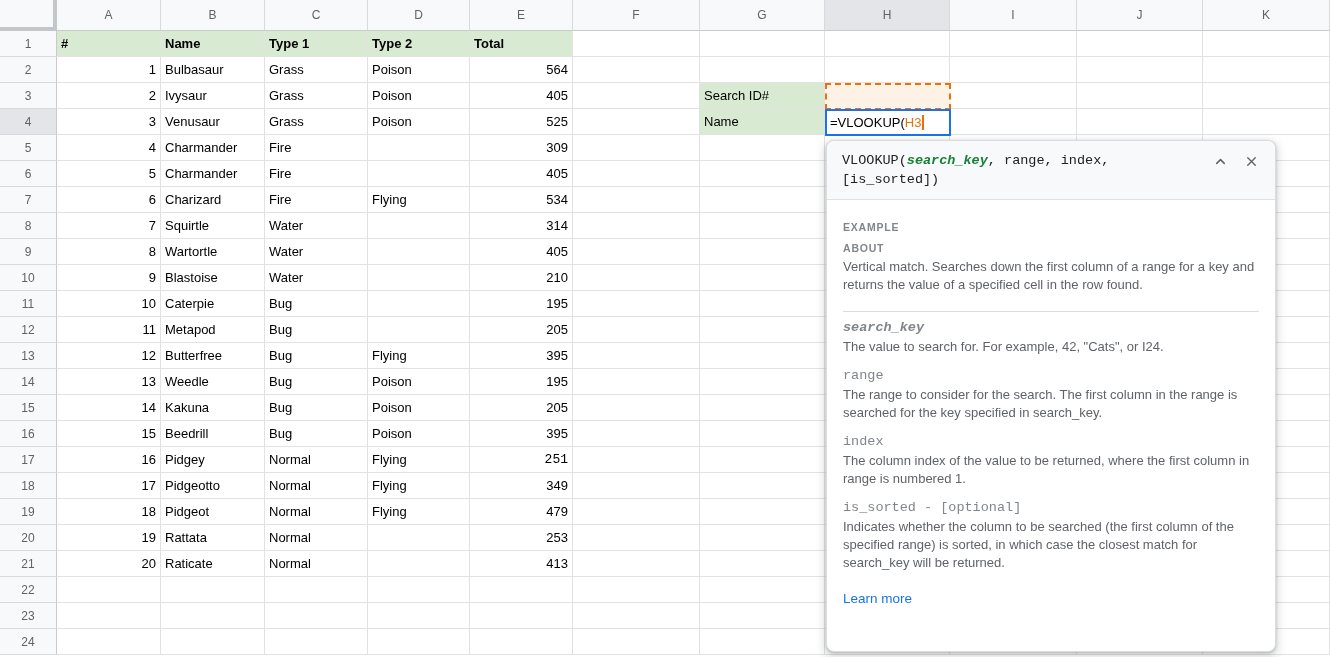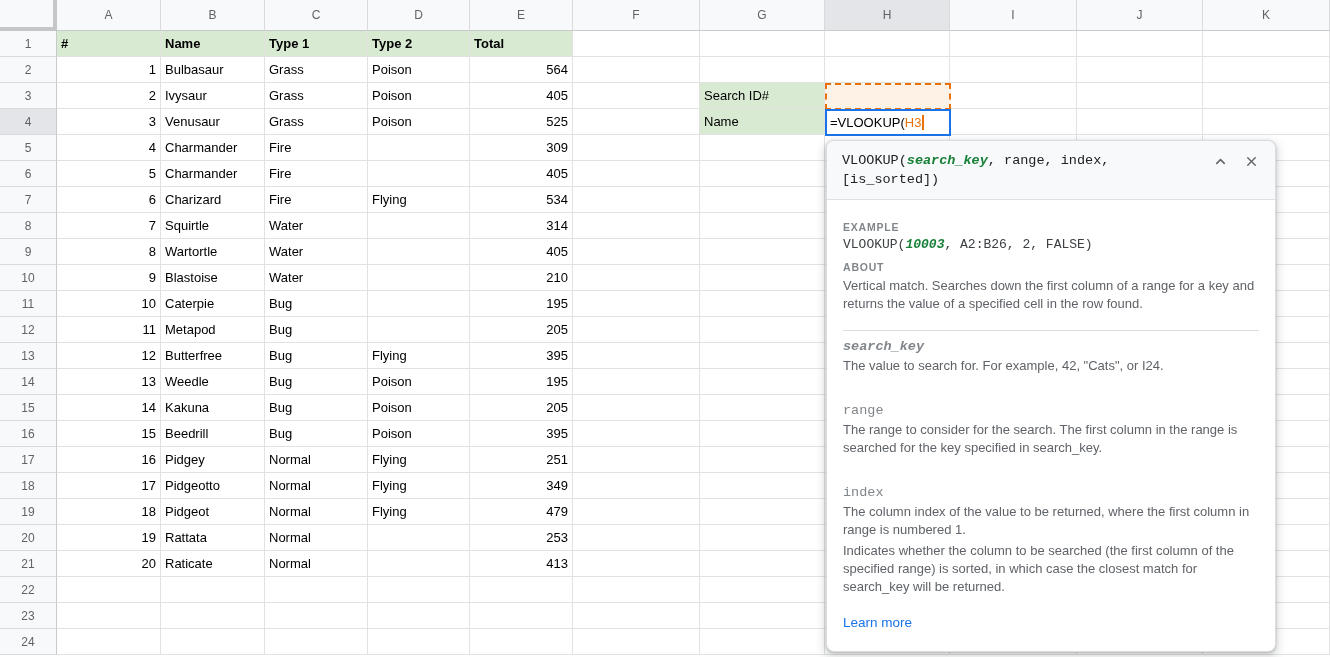--- a/index.html
+++ b/index.html
@@ -38,21 +38,21 @@
   .pop-head { position:relative; background:#f8f9fa; border-bottom:1px solid #e0e0e0;
               border-radius:8px 8px 0 0; padding:10px 76px 10px 15px;
               font-family:"Liberation Mono", monospace; font-size:13.5px; color:#202124; line-height:19px; }
   .pop-icons { position:absolute; top:13px; right:16px; display:flex; gap:16px; }
   .pop-icons span { cursor:pointer; display:flex; align-items:center; }
   .g { color:#188038; font-weight:bold;font-style:italic; }
   .pop-body { padding:12px 16px 16px 16px; }
   .label { font-size:10.5px; font-weight:bold; color:#80868b; letter-spacing:.8px; margin:9px 0 4px; }
   .mono { font-family:"Liberation Mono", monospace; font-size:13px; color:#3c4043; }
   .pop-body hr { border:none; border-top:1px solid #dadce0; margin:17px 0 5px; }
-  .pname { font-family:"Liberation Mono", monospace; font-size:13.5px; color:#80868b; margin-top:28px; }
+  .pname { font-family:"Liberation Mono", monospace; font-size:13.5px; color:#80868b; margin-top:12px; }
   .pdesc { font-size:13px; color:#5f6368; line-height:18px; margin-top:3px; }
   .learn { display:inline-block; margin-top:19px; color:#1a73e8; font-size:13.5px; text-decoration:none; cursor:pointer; }
 </style>
 </head>
 <body>
 
 <div class="sheet">
 
   <div id="grid">
       <div class="hdr-row">
@@ -292,21 +292,21 @@
         <div class="c" style="width: 127px;"></div>
         <div class="c" style="width: 126px;"></div>
         <div class="c" style="width: 127px;"></div>
       </div>
       <div class="row">
         <div class="rowh">17</div>
         <div class="c num" style="width: 104px;">16</div>
         <div class="c" style="width: 104px;">Pidgey</div>
         <div class="c" style="width: 103px;">Normal</div>
         <div class="c" style="width: 102px;">Flying</div>
-        <div class="c num" style="width: 103px;">251</div>
+        <div class="c num" style="width: 103px; font-family: Liberation Mono, monospace;">251</div>
         <div class="c" style="width: 127px;"></div>
         <div class="c" style="width: 125px;"></div>
         <div class="c" style="width: 125px;"></div>
         <div class="c" style="width: 127px;"></div>
         <div class="c" style="width: 126px;"></div>
         <div class="c" style="width: 127px;"></div>
       </div>
       <div class="row">
         <div class="rowh">18</div>
         <div class="c num" style="width: 104px;">17</div>
@@ -427,30 +427,28 @@
         </span>
         <span>
           <svg width="15" height="15" viewBox="0 0 24 24">
               <path d="M6 6l12 12M18 6L6 18" stroke="#5f6368" stroke-width="2.2" stroke-linecap="round"></path>
             </svg>
         </span>
       </div>
     </div>
     <div class="pop-body">
       <div class="label">EXAMPLE</div>
-      <div class="mono">
-        <span>VLOOKUP(</span><span class="g">10003</span><span>, A2:B26, 2, FALSE)</span>
-      </div>
       <div class="label">ABOUT</div>
       <div class="pdesc" style="margin-top:0">Vertical match. Searches down the first column of a range for a key and returns the value of a specified cell in the row found.</div>
       <hr>
       <div class="pname g" style="margin-top:8px">search_key</div>
       <div class="pdesc">The value to search for. For example, 42, "Cats", or I24.</div>
       <div class="pname">range</div>
       <div class="pdesc">The range to consider for the search. The first column in the range is searched for the key specified in search_key.</div>
       <div class="pname">index</div>
       <div class="pdesc">The column index of the value to be returned, where the first column in range is numbered 1.</div>
+      <div class="pname">is_sorted - [optional]</div>
       <div class="pdesc">Indicates whether the column to be searched (the first column of the specified range) is sorted, in which case the closest match for search_key will be returned.</div>
       <a class="learn">Learn more</a>
     </div>
   </div>
 
 </div>
 
 </body></html>

